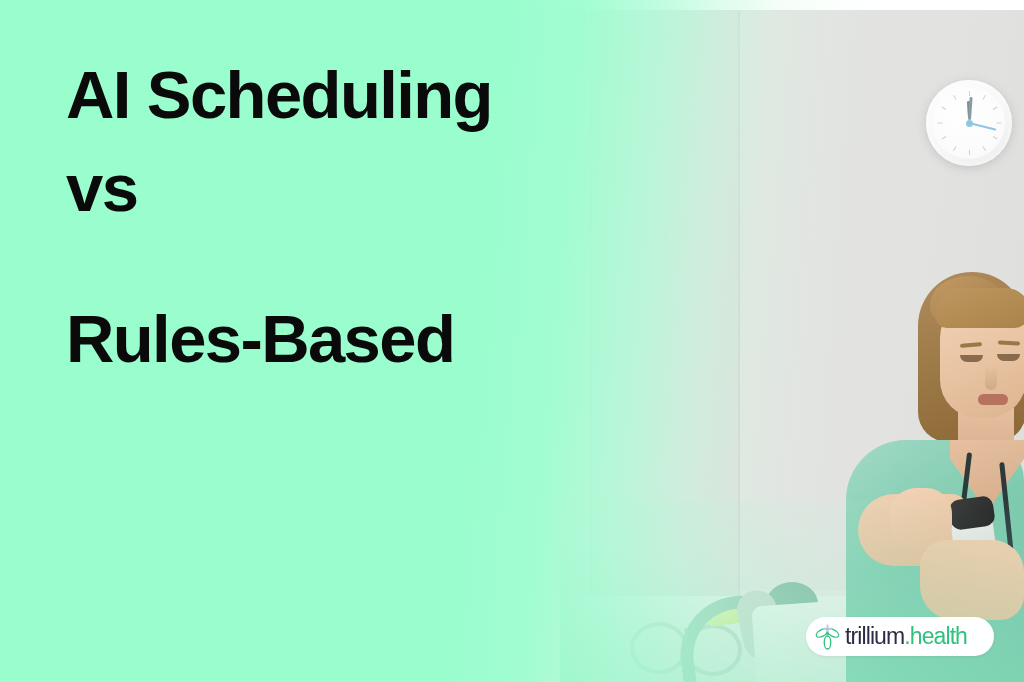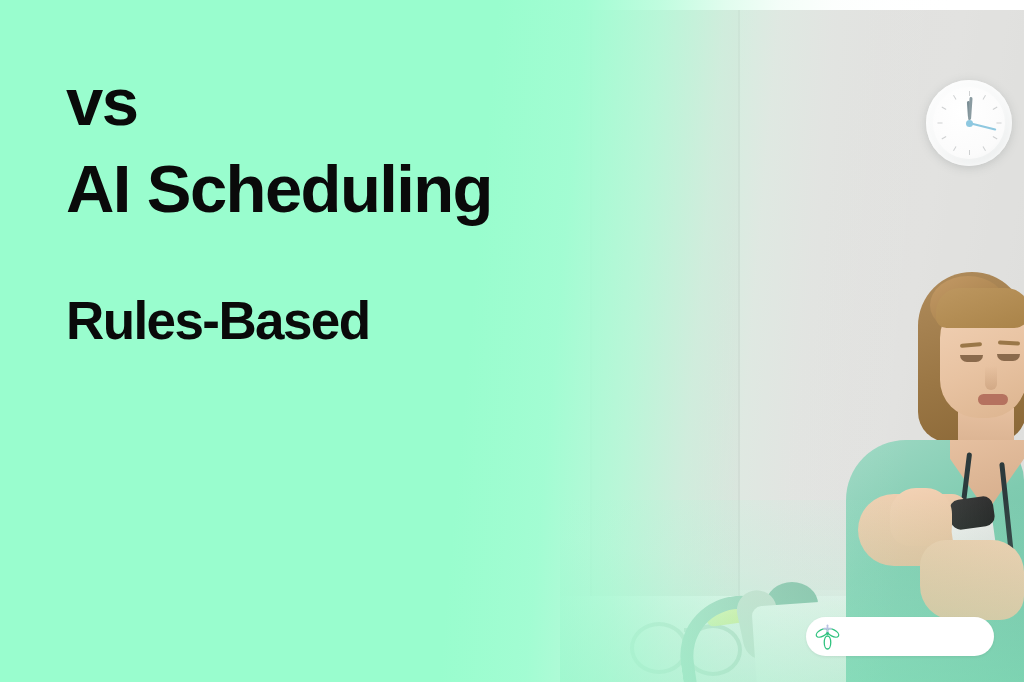--- a/index.html
+++ b/index.html
@@ -260,21 +260,21 @@
   }
   .hl-line{
     color:#0a0a0a;
     font-family:"Liberation Sans", sans-serif;
     font-weight:bold;
     letter-spacing:-1.6px;
     white-space:nowrap;
   }
   .hl-1{ font-size:67px; line-height:86px; }
   .hl-2{ font-size:67px; line-height:88px; margin-top:6px; }
-  .hl-3{ font-size:53px; line-height:86px; margin-top:46px; }
+  .hl-3{ font-size:67px; line-height:86px; margin-top:64px; }
   .hl-4{ font-size:67px; line-height:86px; letter-spacing:-2.1px; margin-top:-6px; }
 
   
   .logo-pill{
     position:absolute;
     left:806px; top:617px;
     width:188px; height:39px;
     background:#ffffff;
     border-radius:20px;
     display:flex; align-items:center;
@@ -362,29 +362,30 @@
       <div class="watch-face"></div>
       <div class="hand-fingers"></div>
       <div class="arm-right"></div>
     </div>
   </div>
 
   <div class="mint-overlay"></div>
   <div class="mint-bottom"></div>
 
   <div class="headline">
+    <div class="hl-line hl-1">AI Scheduling</div>
     <div class="hl-line hl-2">vs</div>
-    <div class="hl-line hl-1">AI Scheduling</div>
     <div class="hl-line hl-3">Rules-Based</div>
   </div>
 
   <div class="logo-pill">
     <svg class="logo-mark" viewBox="0 0 50 54">
       <ellipse cx="14" cy="20" rx="12.5" ry="6.5" transform="rotate(-28 14 20)" fill="none" stroke="#2ec27e" stroke-width="2.6"></ellipse>
       <ellipse cx="36" cy="20" rx="12.5" ry="6.5" transform="rotate(28 36 20)" fill="none" stroke="#2ec27e" stroke-width="2.6"></ellipse>
       <ellipse cx="25" cy="39" rx="6.5" ry="13" fill="none" stroke="#2ec27e" stroke-width="2.6"></ellipse>
       <rect x="23.3" y="3" width="3.4" height="20" rx="1.6" fill="#b9c3e2"></rect>
       <rect x="16.5" y="9.4" width="17" height="3.4" rx="1.6" fill="#b9c3e2"></rect>
       <circle cx="25" cy="21" r="3.1" fill="#2ec27e"></circle>
     </svg>
+    <div class="logo-text"><span class="logo-word">trillium</span><span class="logo-dot">.</span><span class="logo-health">health</span></div>
   </div>
 
 </div>
 
 </body></html>

